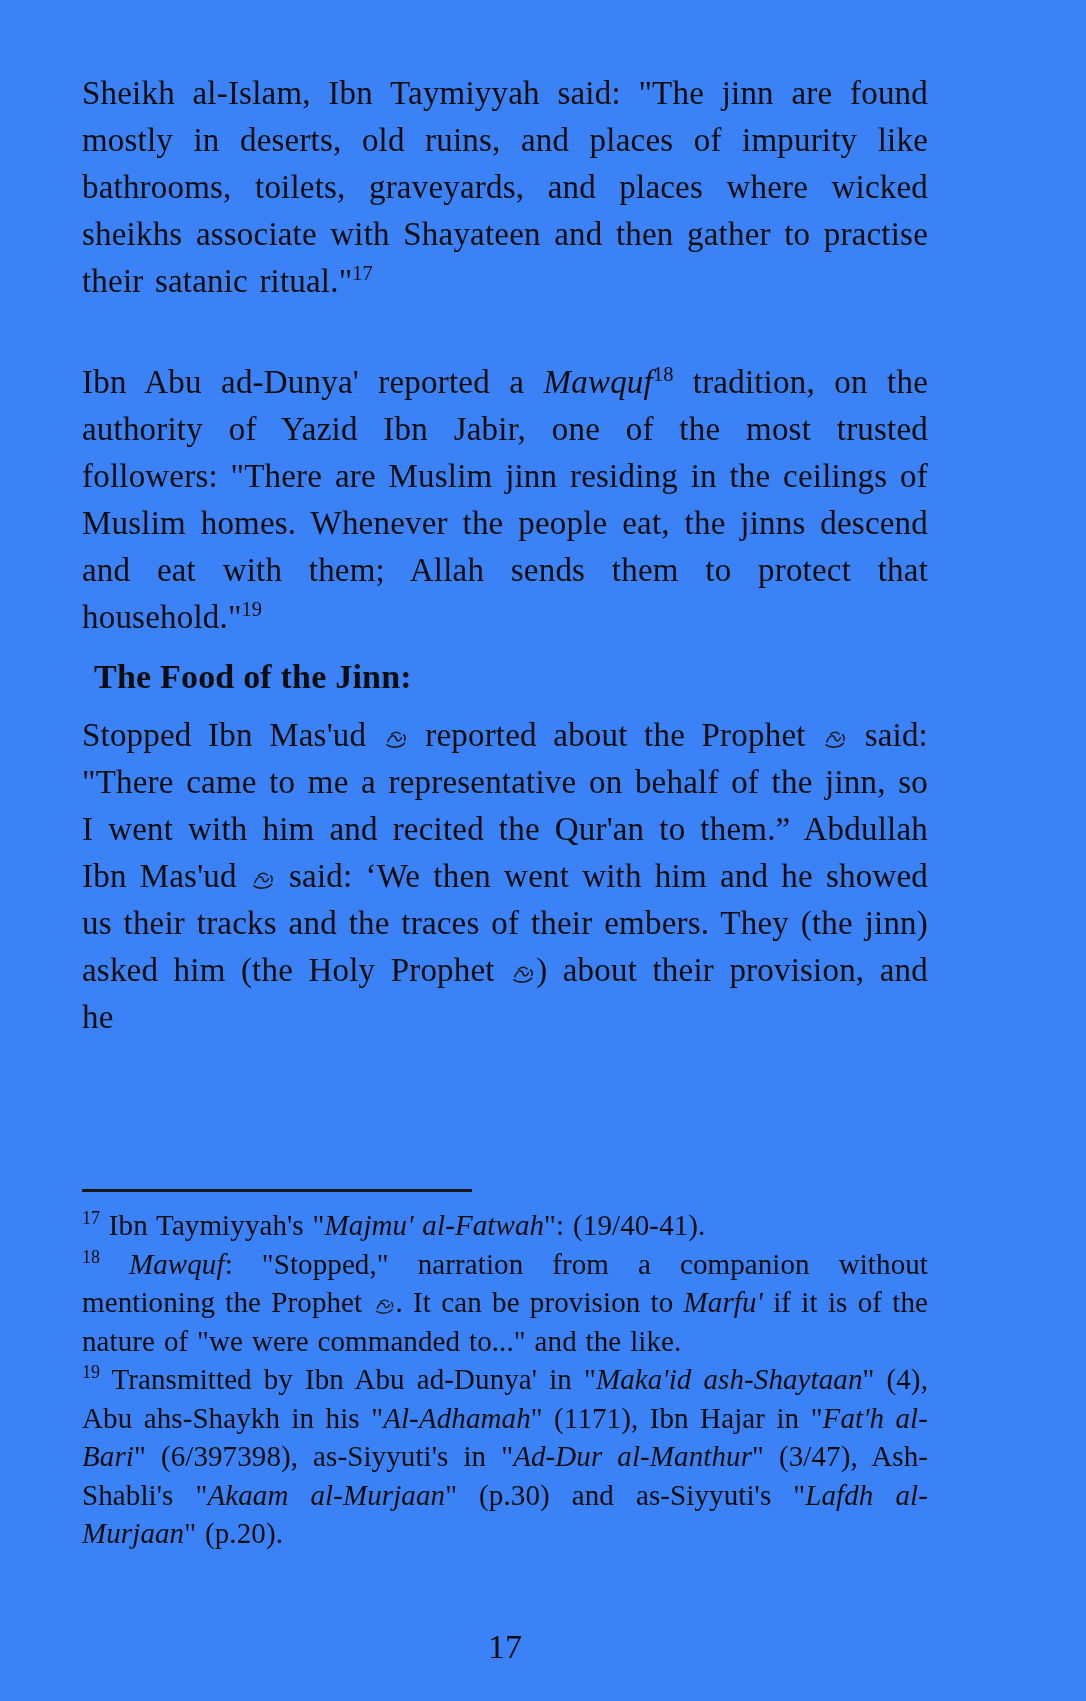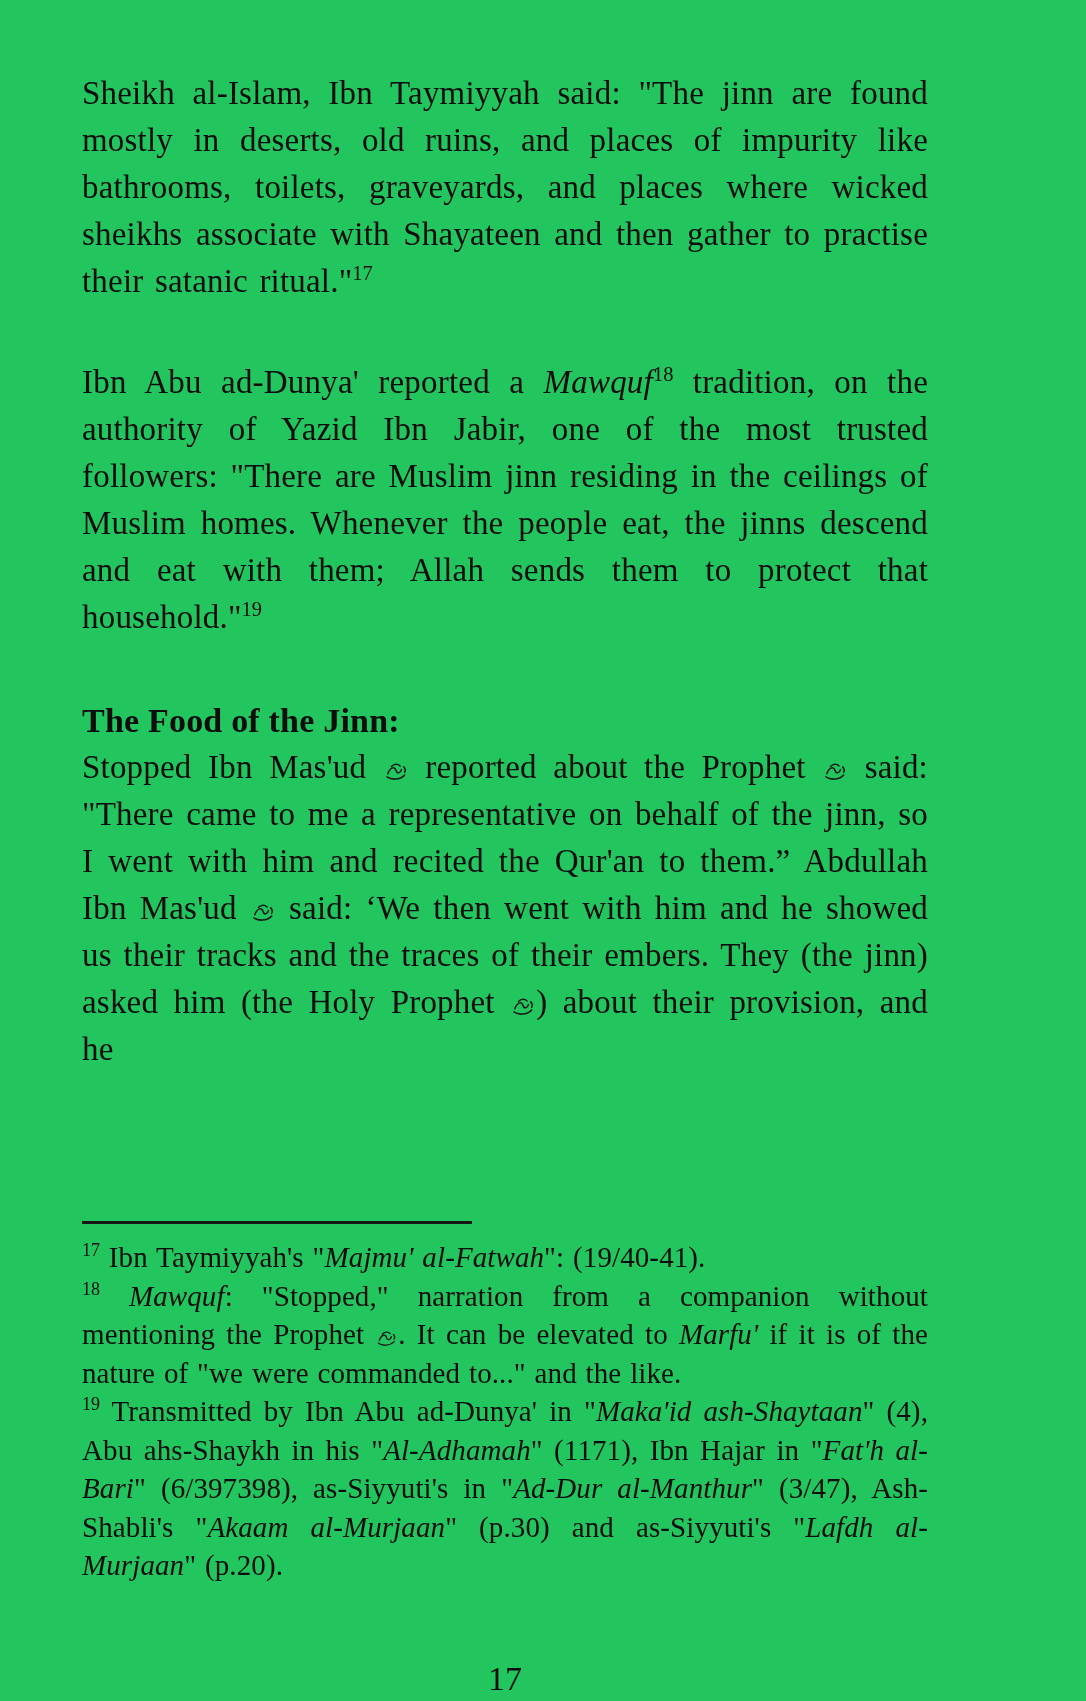--- a/index.html
+++ b/index.html
@@ -1,42 +1,42 @@
 <!DOCTYPE html>
 <html><head>
 <meta charset="utf-8">
 <style>
   html, body { margin: 0; padding: 0; background: #e9e9e9; }
   .page {
     position: relative;
     width: 1086px;
     height: 1701px;
     margin: 0 auto;
-    background: #22c55e;
+    background: #3b82f6;
     color: #0d0d0d;
     font-family: "Liberation Serif", "DejaVu Serif", serif;
     overflow: hidden;
     box-sizing: border-box;
   }
   .content {
     padding: 70px 158px 0 82px;
   }
   .body-par {
     margin: 0;
     font-size: 33px;
     line-height: 47px;
     text-align: justify;
     text-align-last: left;
     letter-spacing: 0.2px;
     word-spacing: 3px;
   }
   .par-1 { margin-bottom: 54px; }
-  .par-2 { margin-bottom: 56px; }
+  .par-2 { }
   .section-heading {
-    margin: 0;
+    margin: 12px;
     font-size: 34px;
     line-height: 47px;
     font-weight: bold;
     letter-spacing: 0.2px;
   }
   sup {
     font-size: 0.62em;
     line-height: 0;
     vertical-align: super;
     letter-spacing: 0;
@@ -100,20 +100,20 @@
         </svg><span> said: ‘We then went with him and he showed us their tracks and the traces of their embers.  They (the jinn) asked him (the Holy Prophet </span><svg viewBox="0 0 26 22" class="honorific">
           <path d="M4 14 C7 6 12 6 13 10.5 C14 14.5 18 13.5 19 9.5 M3 17.5 C8 21 17 21 22.5 15.5 M8 6 C11 3 15 3 17.5 5.5 M21.5 6.5 C23 8 23.5 10.5 22.5 12.5"></path>
         </svg><span>) about their provision, and he</span></p>
 
     <hr class="fn-divider">
 
     <div class="footnotes">
       <p class="footnote fn"><sup>17</sup><span> Ibn Taymiyyah's "</span><span class="italic">Majmu' al-Fatwah</span><span>": (19/40-41).</span></p>
       <p class="footnote fn"><sup>18</sup><span> </span><span class="italic">Mawquf</span><span>: "Stopped," narration from a companion without mentioning the Prophet </span><svg viewBox="0 0 26 22" class="honorific">
             <path d="M4 14 C7 6 12 6 13 10.5 C14 14.5 18 13.5 19 9.5 M3 17.5 C8 21 17 21 22.5 15.5 M8 6 C11 3 15 3 17.5 5.5 M21.5 6.5 C23 8 23.5 10.5 22.5 12.5"></path>
-          </svg><span>. It can be elevated to </span><span class="italic">Marfu'</span><span> if it is of the nature of "we were commanded to..." and the like.</span></p>
+          </svg><span>. It can be provision to </span><span class="italic">Marfu'</span><span> if it is of the nature of "we were commanded to..." and the like.</span></p>
       <p class="footnote fn"><sup>19</sup><span> Transmitted by Ibn Abu ad-Dunya' in "</span><span class="italic">Maka'id ash-Shaytaan</span><span>" (4), Abu ahs-Shaykh in his "</span><span class="italic">Al-Adhamah</span><span>" (1171), Ibn Hajar in "</span><span class="italic">Fat'h al-Bari</span><span>" (6/397398), as-Siyyuti's in "</span><span class="italic">Ad-Dur al-Manthur</span><span>" (3/47), Ash-Shabli's "</span><span class="italic">Akaam al-Murjaan</span><span>" (p.30) and as-Siyyuti's "</span><span class="italic">Lafdh al-Murjaan</span><span>" (p.20).</span></p>
     </div>
 
     <div class="page-number">17</div>
 
   </div>
 </div>
 
 </body></html>

